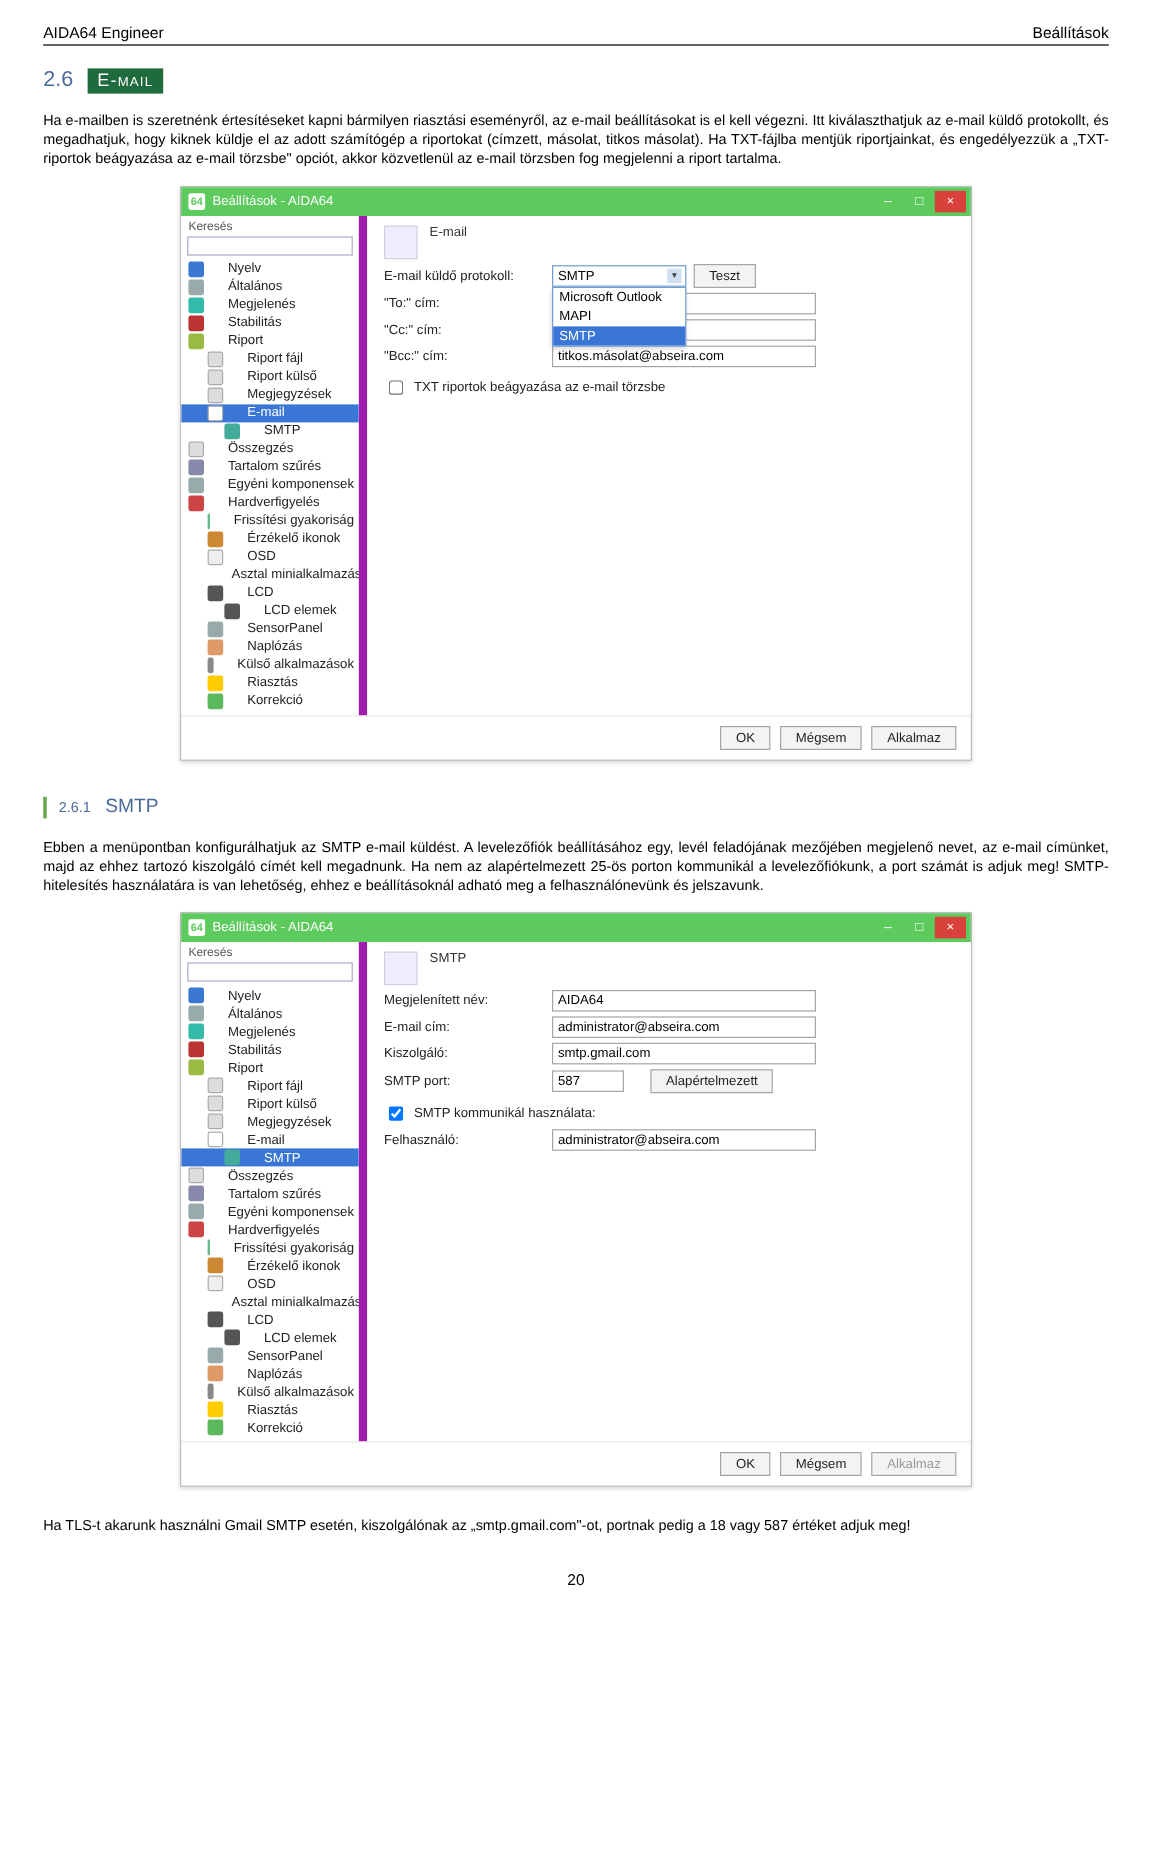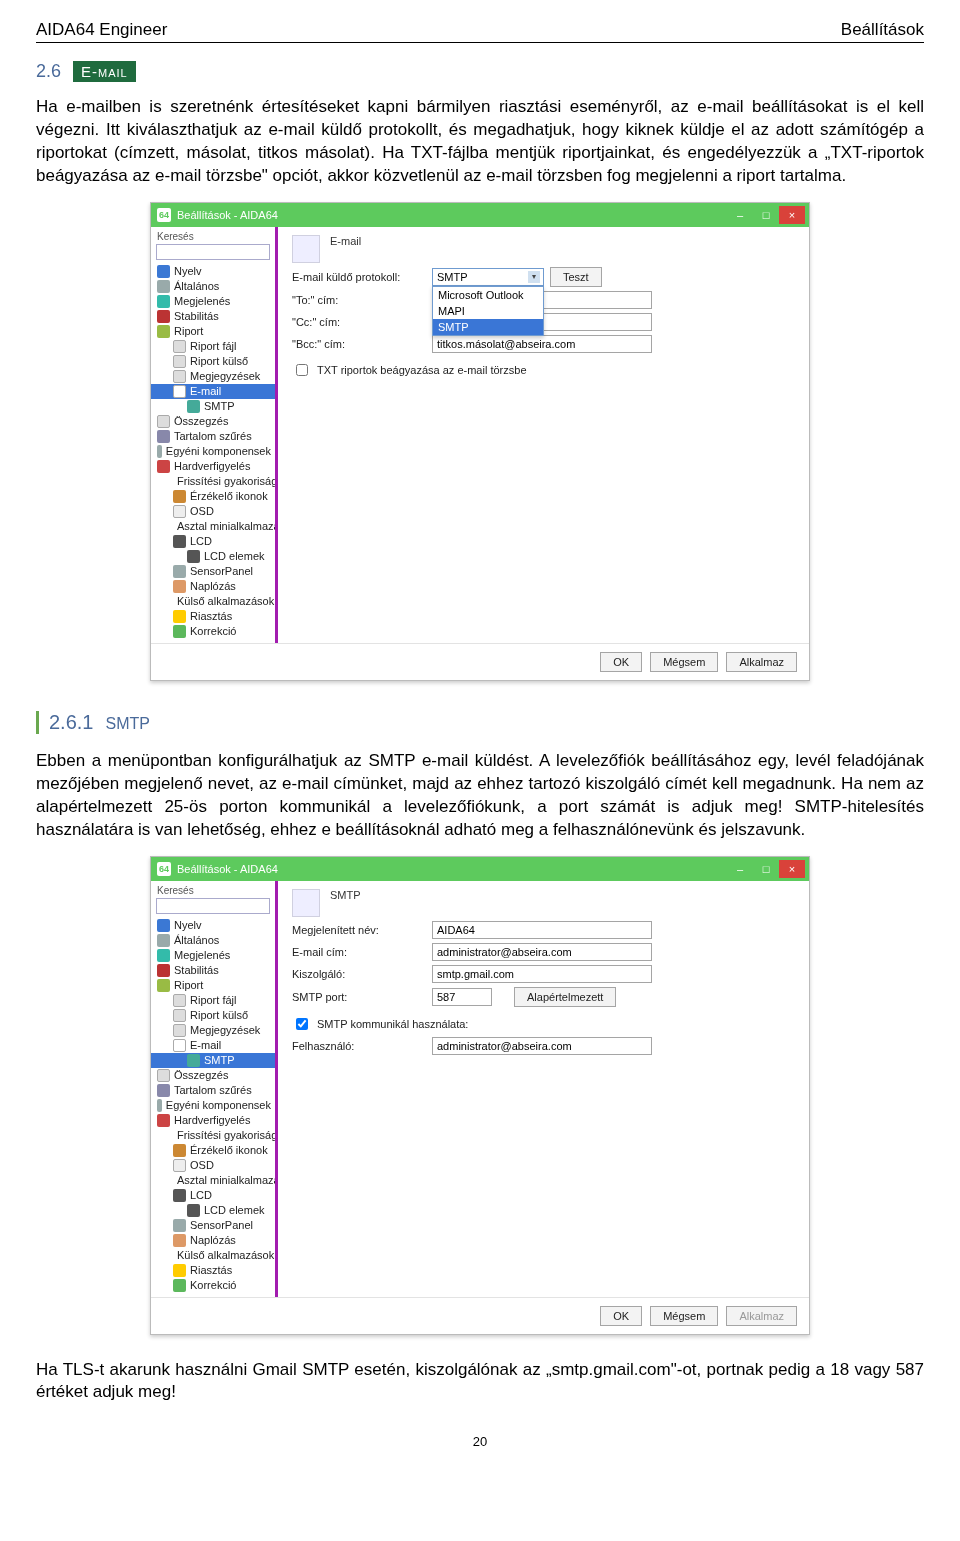--- a/index.html
+++ b/index.html
@@ -13,55 +13,55 @@
   }
   .page {
     padding: 20px 36px 30px 36px;
   }
   .topbar {
     display: flex;
     justify-content: space-between;
     border-bottom: 1px solid #000;
     padding-bottom: 2px;
     margin-bottom: 18px;
-    font-size: 17px;
+    font-size: 13px;
   }
   .section-heading {
     display: flex;
     align-items: baseline;
     gap: 12px;
     margin: 10px 0 14px 0;
   }
   .section-num {
     color: #4a6a9a;
     font-size: 18px;
   }
   .section-title {
     background: #1f6b3e;
     color: #fff;
     font-variant: small-caps;
     font-size: 15px;
     padding: 2px 8px;
     letter-spacing: 1px;
   }
   .para {
-    font-size: 17px;
+    font-size: 12px;
     line-height: 1.35;
     text-align: justify;
     margin: 0 0 14px 0;
   }
   .subheading {
     display: flex;
     align-items: baseline;
     gap: 12px;
     border-left: 3px solid #6aa84f;
     padding-left: 10px;
     margin: 30px 0 16px 0;
   }
-  .sub-num { color: #4a6a9a; font-size: 20px; }
+  .sub-num { color: #4a6a9a; font-size: 12px; }
   .sub-title { color: #4a6a9a; font-size: 16px; }
   
   .win {
     width: 660px;
     margin: 10px auto 24px auto;
     border: 1px solid #bbb;
     background: #fff;
     font-size: 11px;
     box-shadow: 0 2px 4px rgba(0,0,0,0.2);
   }
@@ -83,43 +83,43 @@
   .win-btns { display:flex; gap:0; }
   .win-btn {
     width: 26px; height: 18px;
     background: #5dca5d; color: #fff;
     font-size: 11px; text-align: center; line-height: 18px;
     border: none;
   }
   .win-btn.close { background: #d9423a; }
   .win-body { display: flex; min-height: 360px; }
   .tree {
-    width: 127px;
-    border-right: 3px solid #a21caf;
+    width: 155px;
+    border-right: 7px solid #a21caf;
     background: #fff;
     padding: 4px 0;
     overflow: hidden;
   }
   .tree-search-label {
     padding: 0 6px 2px 6px;
     color: #555;
     font-size: 10px;
   }
   .tree-search {
     width: calc(100% - 10px);
     margin: 0 5px 4px 5px;
     border: 1px solid #aac;
     height: 16px;
     font-size: 11px;
     padding: 0 3px;
   }
   .tree-item {
     display: flex;
     align-items: center;
-    gap: 4px;
+    gap: 20px;
     padding: 1px 4px 1px 6px;
     white-space: nowrap;
     color: #222;
     font-size: 11px;
   }
   .tree-item.sel {
     background: #3a76d6;
     color: #fff;
   }
   .tree-item .ti-icon {

